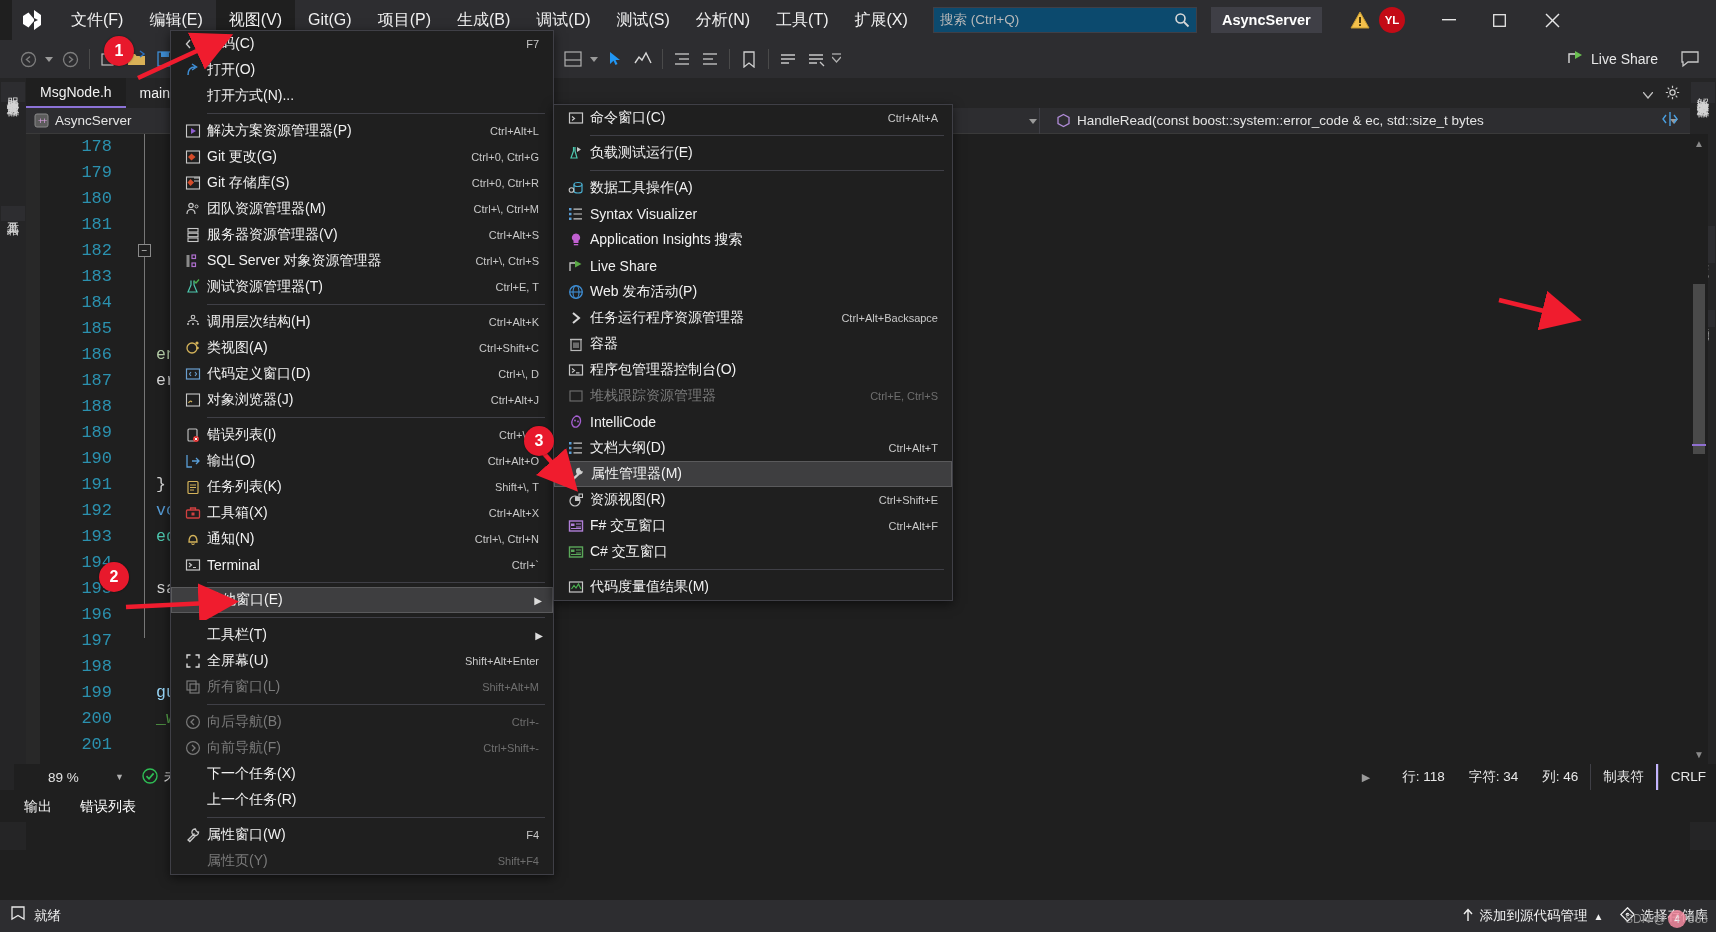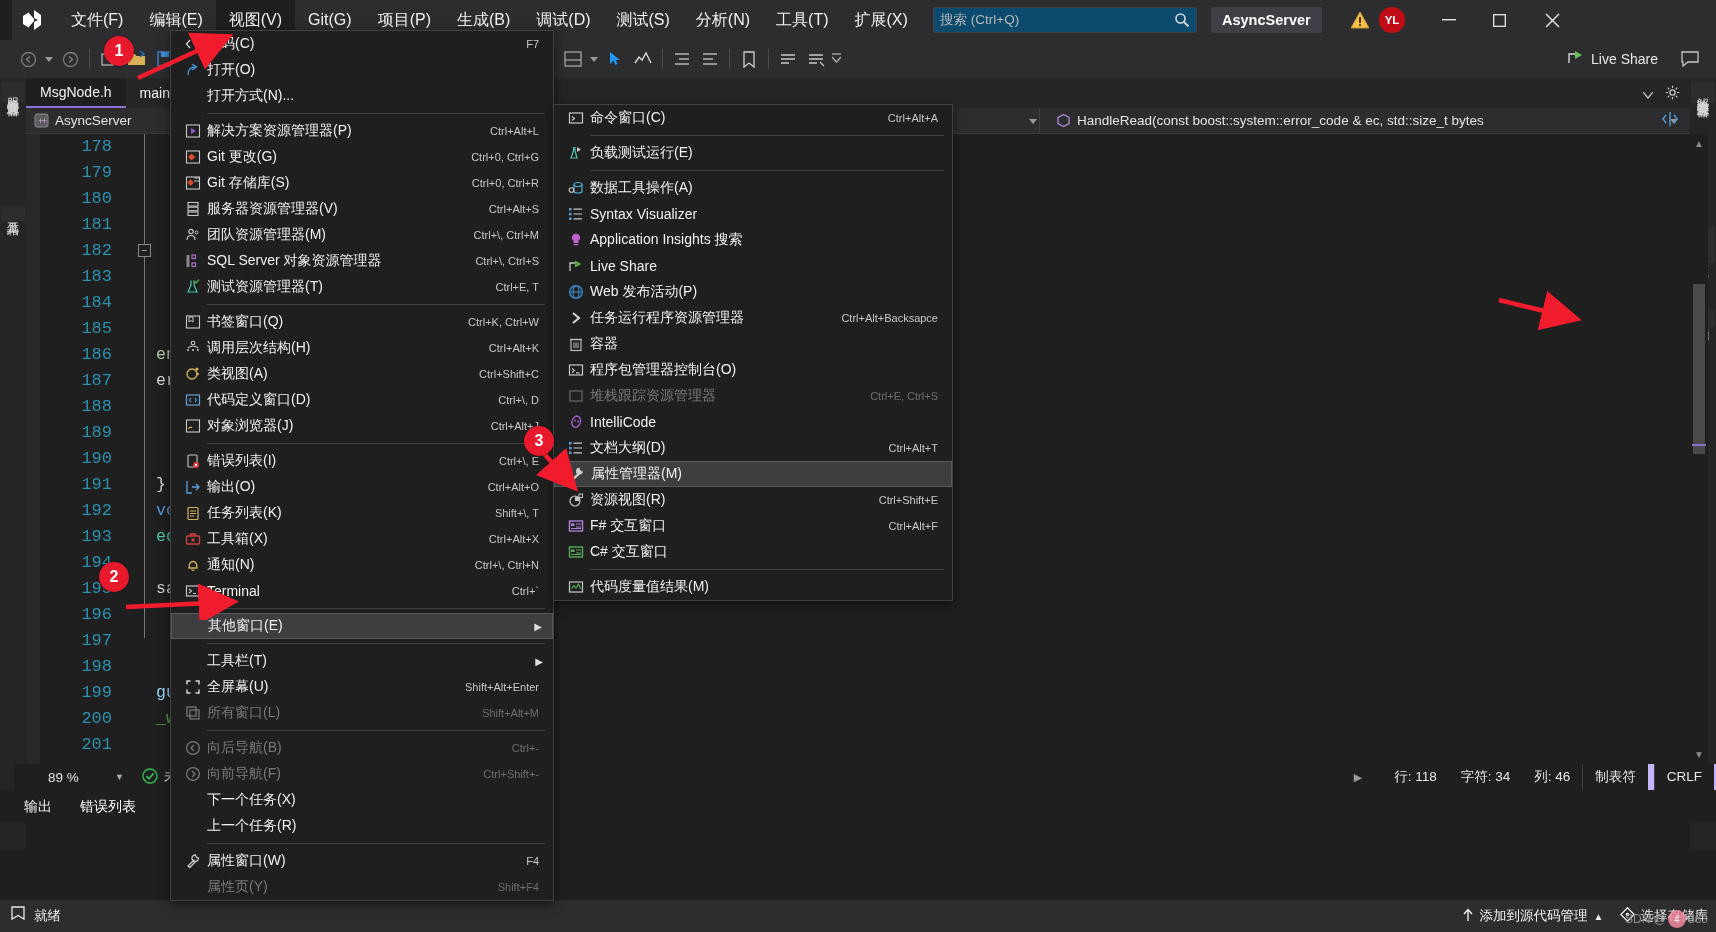--- a/index.html
+++ b/index.html
@@ -179,21 +179,21 @@
   }
   .zoom-box {
     position:absolute; left:26px; top:0; width:92px; height:26px;
     display:flex; align-items:center; font-size:13.5px; color:#e2e2e2; padding-left:8px;
   }
   .zoom-caret { position:absolute; right:8px; color:#b0b0b0; font-size:9px; }
   .save-ok { position:absolute; left:128px; top:4px; color:#2fbe55; font-size:16px; }
   .unsaved { position:absolute; left:150px; top:0; height:26px; line-height:26px; font-size:13.5px; color:#e2e2e2; }
   .es-right { position:absolute; right:10px; top:0; height:26px; display:flex; align-items:center; gap:0; }
   .es-cell { font-size:13.5px; color:#e8e8e8; padding:0 12px; line-height:26px; }
-  .es-cell.boxed { border-left:1px solid #3f3f46; border-right:6px solid #c4b5fd; }
+  .es-cell.boxed { border-left:1px solid #3f3f46; border-right:2px solid #c4b5fd; }
 
   
   .botpanel {
     position:absolute; left:0; top:790px; width:1716px; height:32px; background:#1f1f1f;
     display:flex; align-items:center; padding-left:10px;
   }
   .bp-tab { font-size:14px; color:#f1f1f1; padding:0 14px; line-height:32px; }
   .bp-tab.active { color:#ffffff; }
 
   
@@ -728,71 +728,61 @@
             <path d="M5.5 4 L9 7.5 L5.5 11 L2.5 7.5 Z" fill="#d64c2a"></path>
             <path d="M9 3 H14 M9 6 H14" stroke="#c8c8c8" stroke-width="1"></path>
           </svg>
         </span>
         <span class="lbl">Git 存储库(S)</span>
         <span class="sc">Ctrl+0, Ctrl+R</span>
       </div>
       <div class="mrow">
         <span class="ic">
           <svg width="16" height="16" viewBox="0 0 16 16">
+            <circle cx="6" cy="4.5" r="2.2" fill="none" stroke="#c8c8c8" stroke-width="1.2"></circle>
+            <path d="M2 13 Q2 8.5 6 8.5 Q10 8.5 10 13" fill="none" stroke="#c8c8c8" stroke-width="1.2"></path>
+            <circle cx="11.5" cy="5.5" r="1.5" fill="none" stroke="#c8c8c8" stroke-width="1"></circle>
+          </svg>
+        </span>
+        <span class="lbl">团队资源管理器(M)</span>
+        <span class="sc">Ctrl+\, Ctrl+M</span>
+      </div>
+      <div class="mrow">
+        <span class="ic">
+          <svg width="16" height="16" viewBox="0 0 16 16">
             <rect x="3" y="1.5" width="10" height="3.5" fill="none" stroke="#c8c8c8" stroke-width="1.1"></rect>
             <rect x="3" y="6.2" width="10" height="3.5" fill="none" stroke="#c8c8c8" stroke-width="1.1"></rect>
             <rect x="3" y="11" width="10" height="3.5" fill="none" stroke="#c8c8c8" stroke-width="1.1"></rect>
           </svg>
         </span>
         <span class="lbl">服务器资源管理器(V)</span>
         <span class="sc">Ctrl+Alt+S</span>
       </div>
       <div class="mrow">
         <span class="ic">
           <svg width="16" height="16" viewBox="0 0 16 16">
-            <circle cx="6" cy="4.5" r="2.2" fill="none" stroke="#c8c8c8" stroke-width="1.2"></circle>
-            <path d="M2 13 Q2 8.5 6 8.5 Q10 8.5 10 13" fill="none" stroke="#c8c8c8" stroke-width="1.2"></path>
-            <circle cx="11.5" cy="5.5" r="1.5" fill="none" stroke="#c8c8c8" stroke-width="1"></circle>
-          </svg>
-        </span>
-        <span class="lbl">团队资源管理器(M)</span>
-        <span class="sc">Ctrl+\, Ctrl+M</span>
-      </div>
-      <div class="mrow">
-        <span class="ic">
-          <svg width="16" height="16" viewBox="0 0 16 16">
             <rect x="1.5" y="2" width="3" height="12" fill="#8a8a8a"></rect>
             <rect x="7" y="2" width="3.5" height="3.5" fill="none" stroke="#b06fd0" stroke-width="1.2"></rect>
             <rect x="7" y="10" width="3.5" height="3.5" fill="none" stroke="#b06fd0" stroke-width="1.2"></rect>
           </svg>
         </span>
         <span class="lbl">SQL Server 对象资源管理器</span>
         <span class="sc">Ctrl+\, Ctrl+S</span>
       </div>
       <div class="mrow">
         <span class="ic">
           <svg width="16" height="16" viewBox="0 0 16 16">
             <path d="M6 1.5 V6 L3 13 H12 L9 6 V1.5" fill="none" stroke="#4ec9b0" stroke-width="1.2"></path>
             <path d="M9 2 L11 4 L14 0.5" fill="none" stroke="#4caf50" stroke-width="1.3"></path>
           </svg>
         </span>
         <span class="lbl">测试资源管理器(T)</span>
         <span class="sc">Ctrl+E, T</span>
       </div>
       <div class="msep"></div>
-      <div class="mrow">
-        <span class="ic">
-          <svg width="16" height="16" viewBox="0 0 16 16">
-            <rect x="1.5" y="2" width="13" height="12" fill="none" stroke="#c8c8c8" stroke-width="1.1"></rect>
-            <path d="M4 3 H8 V8 L6 6.5 L4 8 Z" fill="none" stroke="#c8c8c8" stroke-width="1"></path>
-          </svg>
-        </span>
-        <span class="lbl">书签窗口(Q)</span>
-        <span class="sc">Ctrl+K, Ctrl+W</span>
-      </div>
       <div class="mrow">
         <span class="ic">
           <svg width="16" height="16" viewBox="0 0 16 16">
             <circle cx="8" cy="3" r="1.8" fill="none" stroke="#c8c8c8" stroke-width="1.1"></circle>
             <path d="M3 8 Q8 4 13 8" fill="none" stroke="#c8c8c8" stroke-width="1.1"></path>
             <circle cx="3" cy="10" r="1" fill="#c8c8c8"></circle>
             <circle cx="8" cy="10" r="1" fill="#c8c8c8"></circle>
             <circle cx="13" cy="10" r="1" fill="#c8c8c8"></circle>
           </svg>
         </span>

